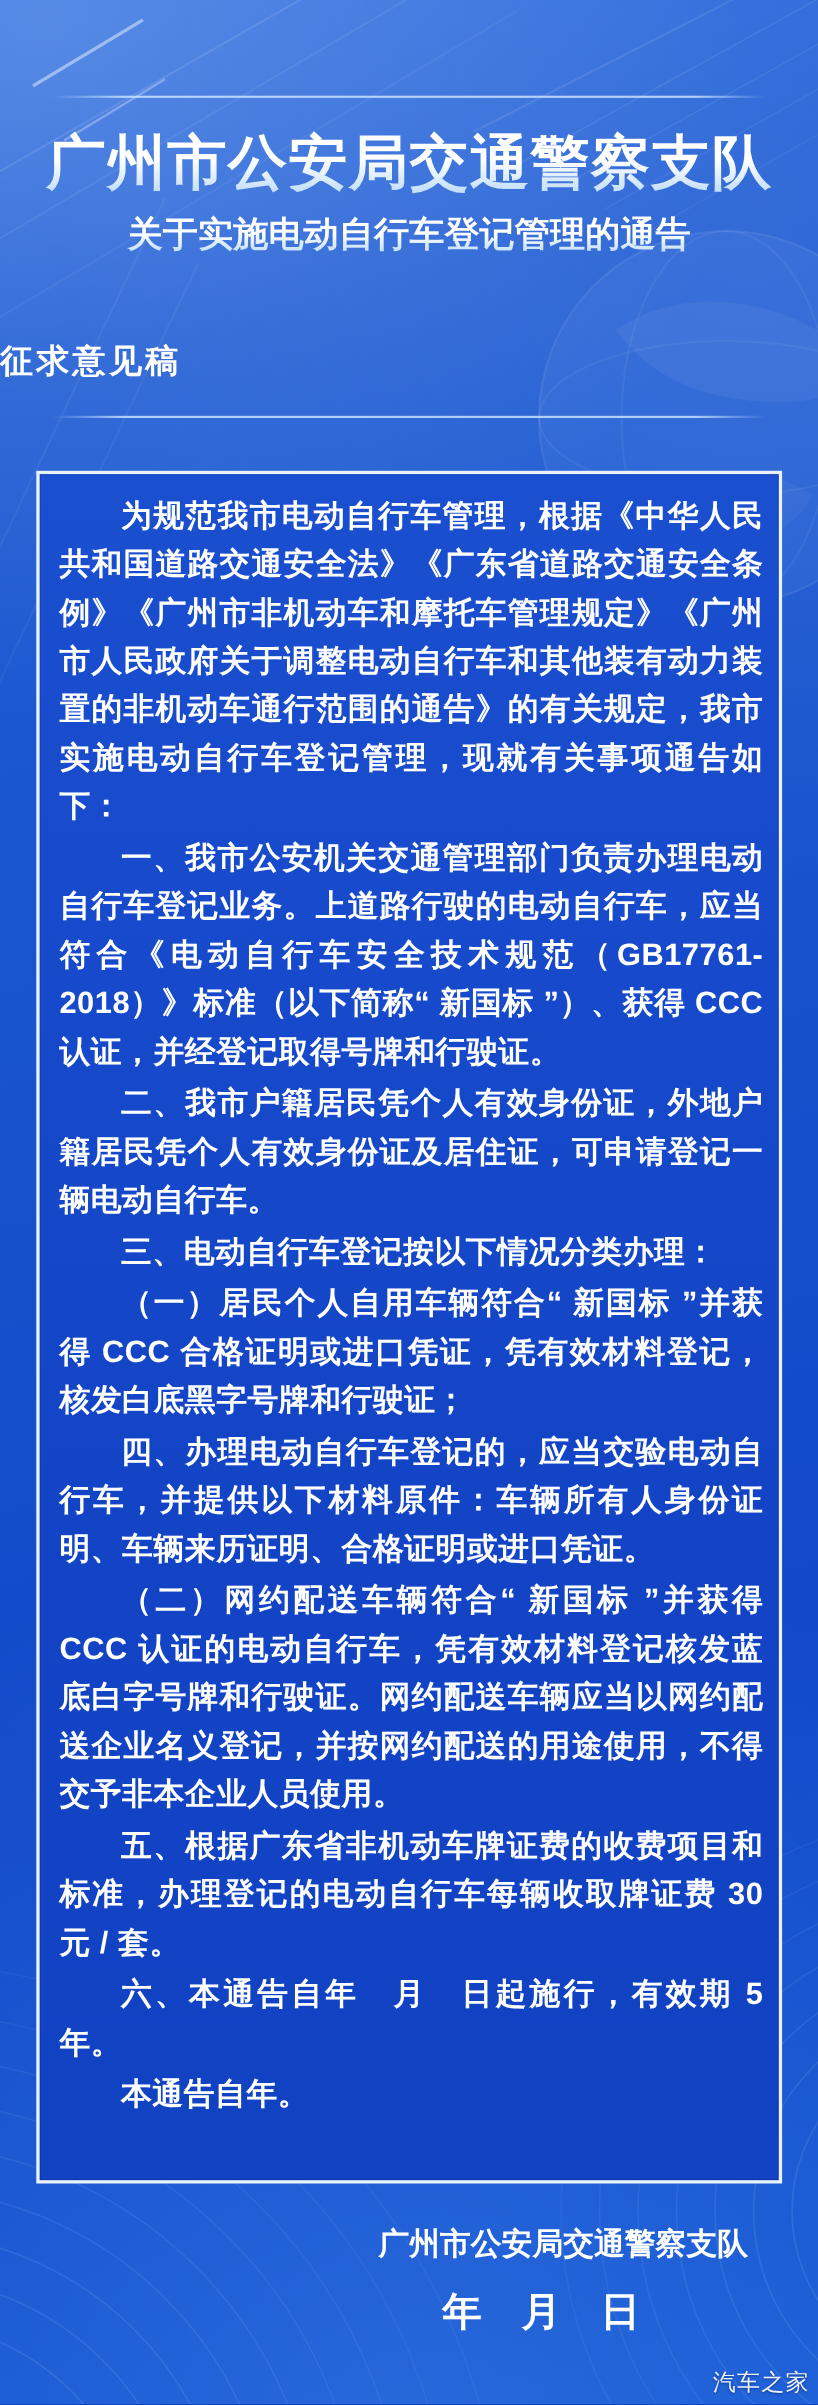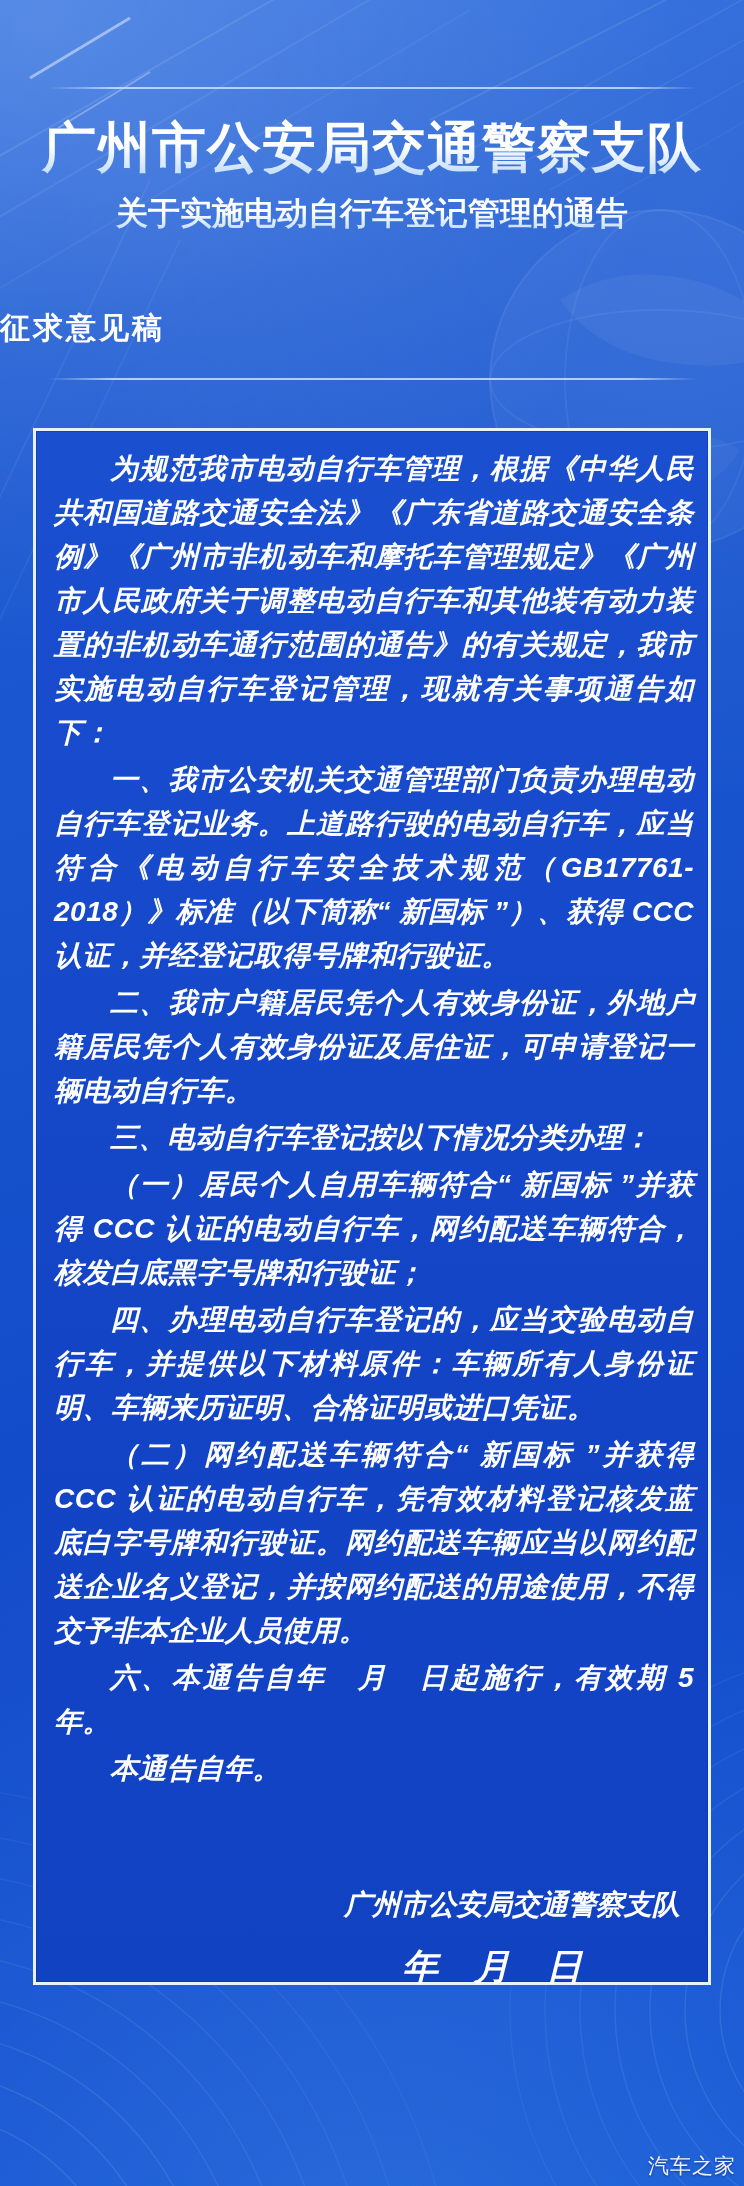--- a/index.html
+++ b/index.html
@@ -46,21 +46,20 @@
     position:absolute;top:308px;left:0;width:744px;
     text-align:left;font-size:30px;font-weight:900;letter-spacing:3px;
     color:#ffffff;
   }
   .notice-box{
     position:absolute;left:33px;top:428px;width:678px;height:1557px;
     box-sizing:border-box;
     border:3px solid #e9f1fb;
     background:linear-gradient(180deg,#1a4fd0 0%,#1344c6 60%,#1042c2 100%);
     box-shadow:0 0 0 1px rgba(10,40,140,.35) inset;
-    font-style:italic;
   }
   .box-content{
     box-sizing:border-box;width:100%;height:100%;
     padding:16px 14px 0 18px;
     color:#ffffff;
   }
   .para{
     margin:0 0 3px 0;
     font-size:28px;line-height:44px;font-weight:700;
     text-indent:2em;text-align:justify;
@@ -148,23 +147,24 @@
 
   <div class="divider divider-mid"></div>
 
   <div class="notice-box">
     <div class="box-content">
       <div>
           <p class="para">为规范我市电动自行车管理，根据《中华人民共和国道路交通安全法》《广东省道路交通安全条例》《广州市非机动车和摩托车管理规定》《广州市人民政府关于调整电动自行车和其他装有动力装置的非机动车通行范围的通告》的有关规定，我市实施电动自行车登记管理，现就有关事项通告如下：</p>
           <p class="para">一、我市公安机关交通管理部门负责办理电动自行车登记业务。上道路行驶的电动自行车，应当符合《电动自行车安全技术规范（GB17761-2018）》标准（以下简称“ 新国标 ”）、获得 CCC 认证，并经登记取得号牌和行驶证。</p>
           <p class="para">二、我市户籍居民凭个人有效身份证，外地户籍居民凭个人有效身份证及居住证，可申请登记一辆电动自行车。</p>
           <p class="para">三、电动自行车登记按以下情况分类办理：</p>
-          <p class="para">（一）居民个人自用车辆符合“ 新国标 ”并获得 CCC 认证的电动自行车，网约配送车辆符合，核发白底黑字号牌和行驶证；</p>
+          <p class="para">（一）居民个人自用车辆符合“ 新国标 ”并获得 CCC 合格证明或进口凭证，凭有效材料登记，核发白底黑字号牌和行驶证；</p>
           <p class="para">四、办理电动自行车登记的，应当交验电动自行车，并提供以下材料原件：车辆所有人身份证明、车辆来历证明、合格证明或进口凭证。</p>
           <p class="para">（二）网约配送车辆符合“ 新国标 ”并获得 CCC 认证的电动自行车，凭有效材料登记核发蓝底白字号牌和行驶证。网约配送车辆应当以网约配送企业名义登记，并按网约配送的用途使用，不得交予非本企业人员使用。</p>
+          <p class="para">五、根据广东省非机动车牌证费的收费项目和标准，办理登记的电动自行车每辆收取牌证费 30 元 / 套。</p>
           <p class="para">六、本通告自年　月　日起施行，有效期 5 年。</p>
           <p class="para">本通告自年。</p>
         </div>
       <div class="signature">广州市公安局交通警察支队</div>
       <div class="signature-date">年　月　日</div>
     </div>
   </div>
 
   <div class="watermark">汽车之家</div>
 

